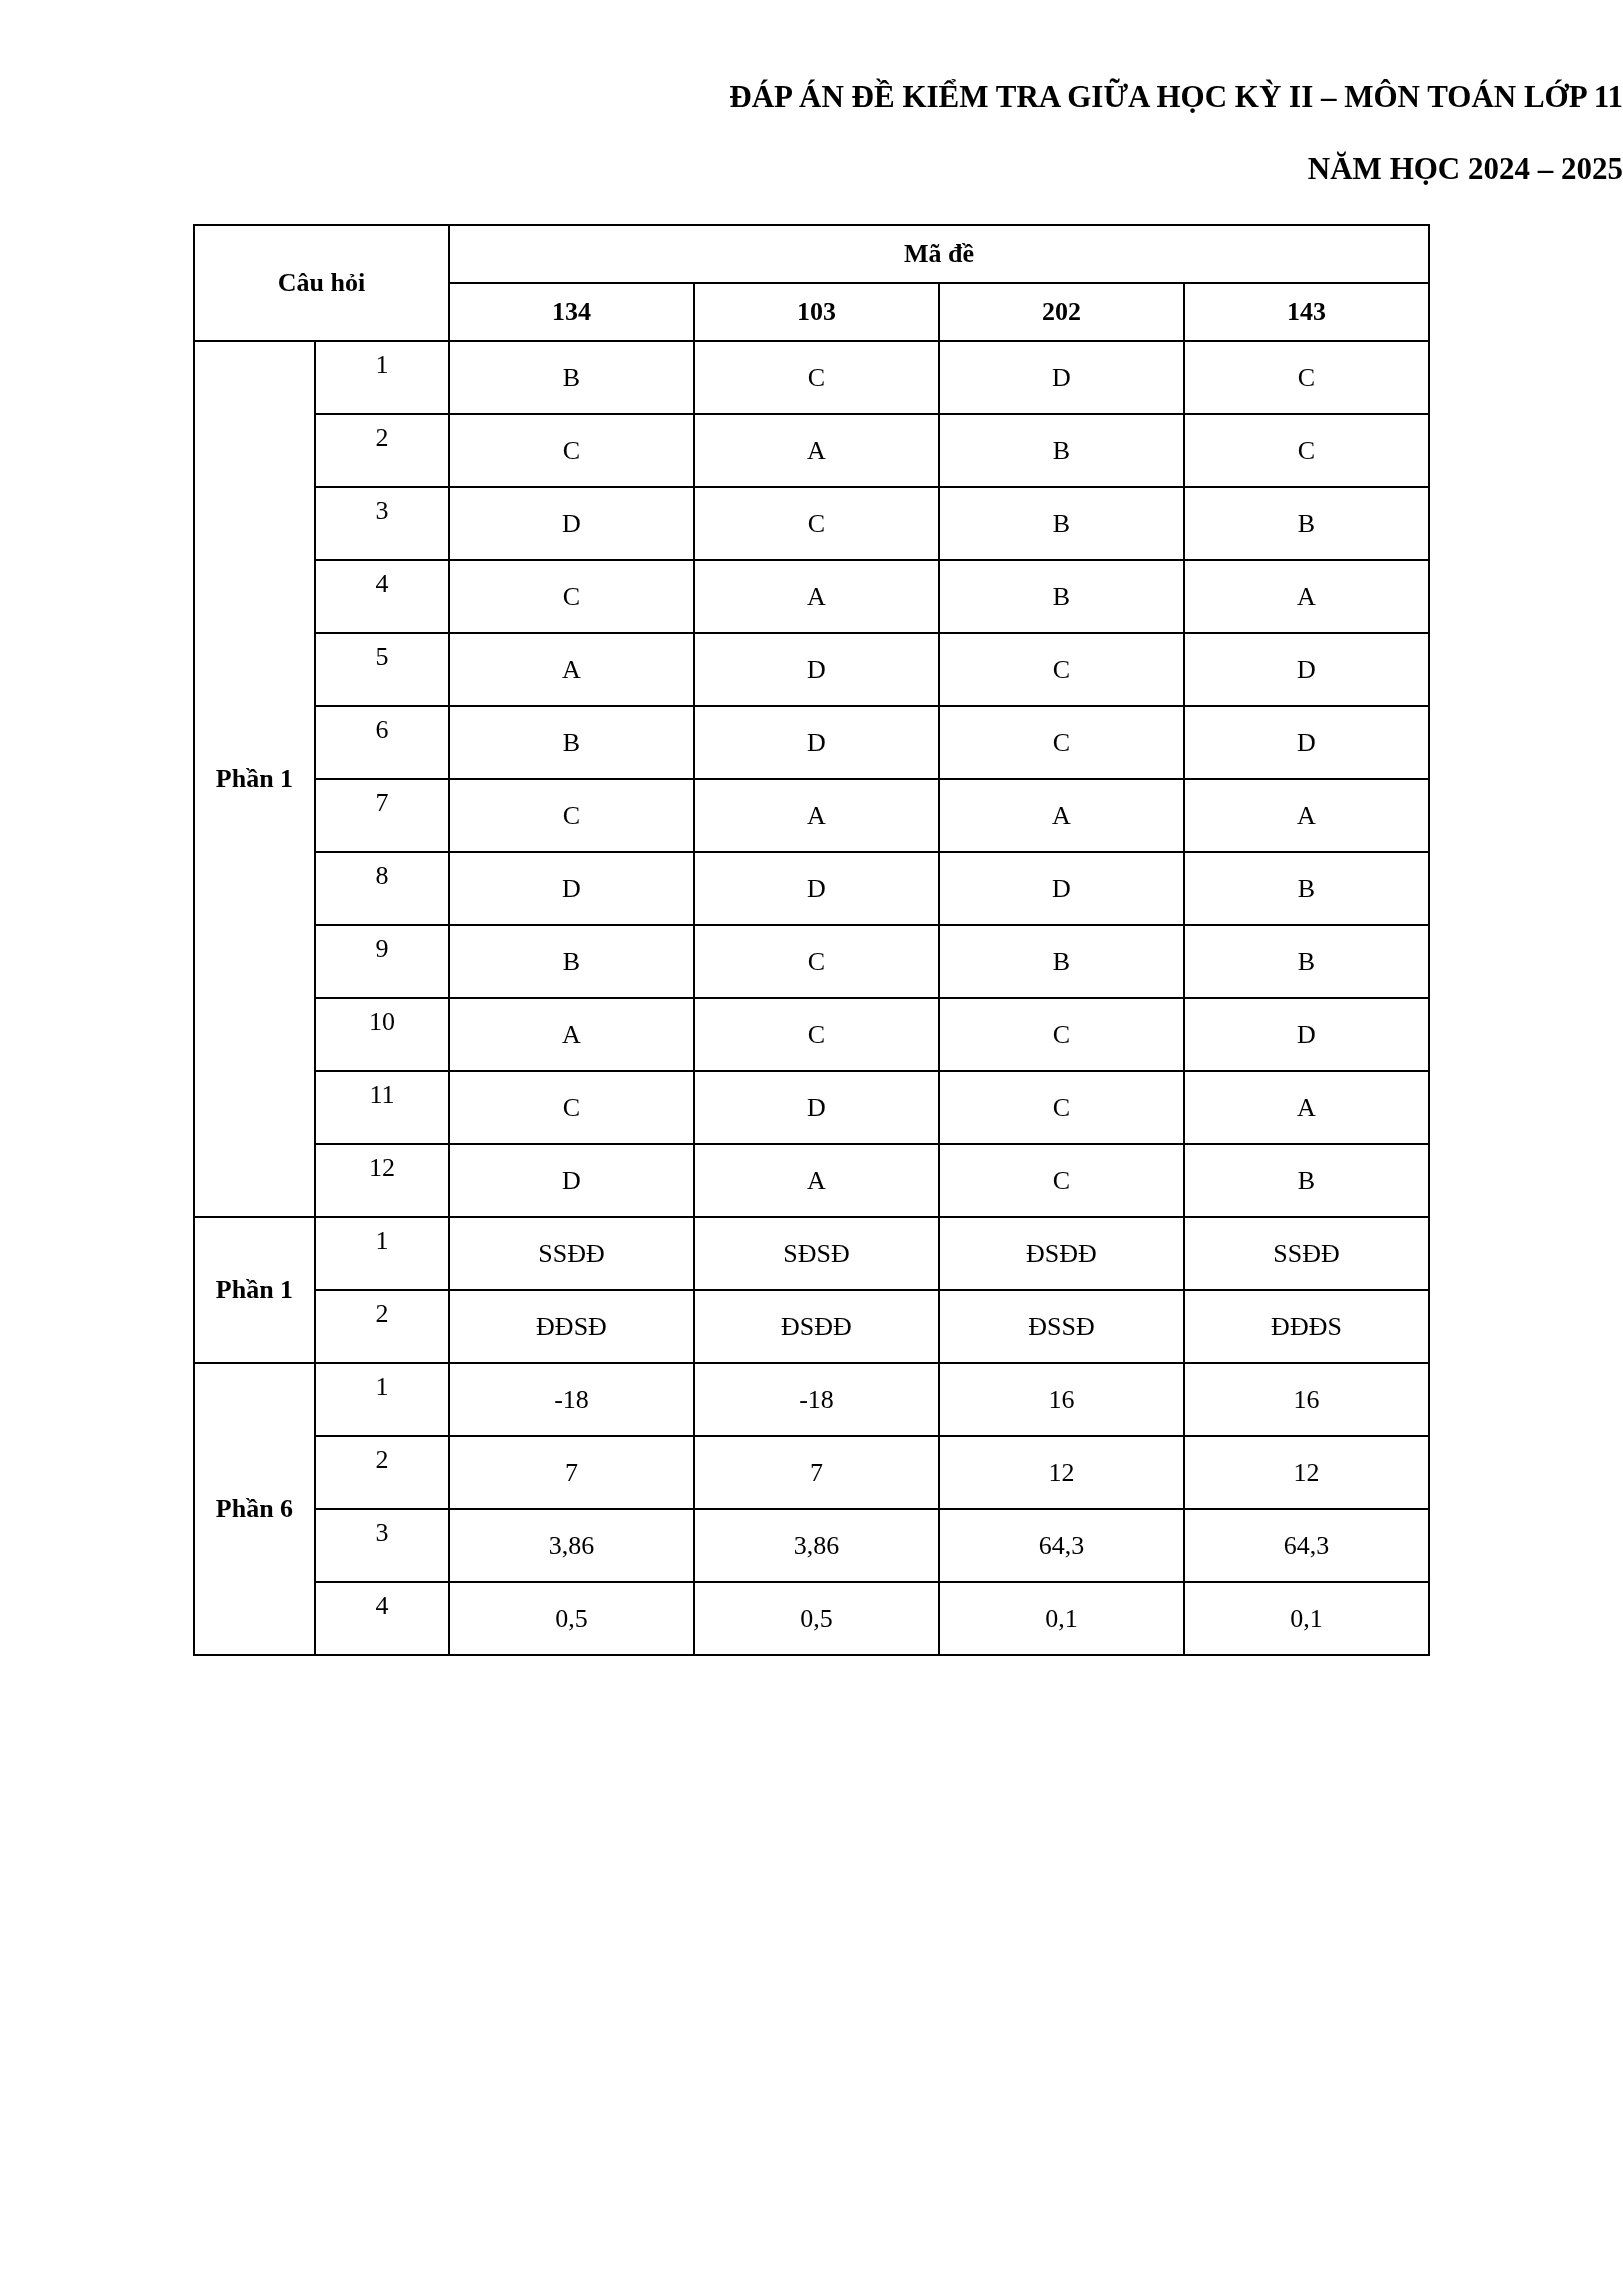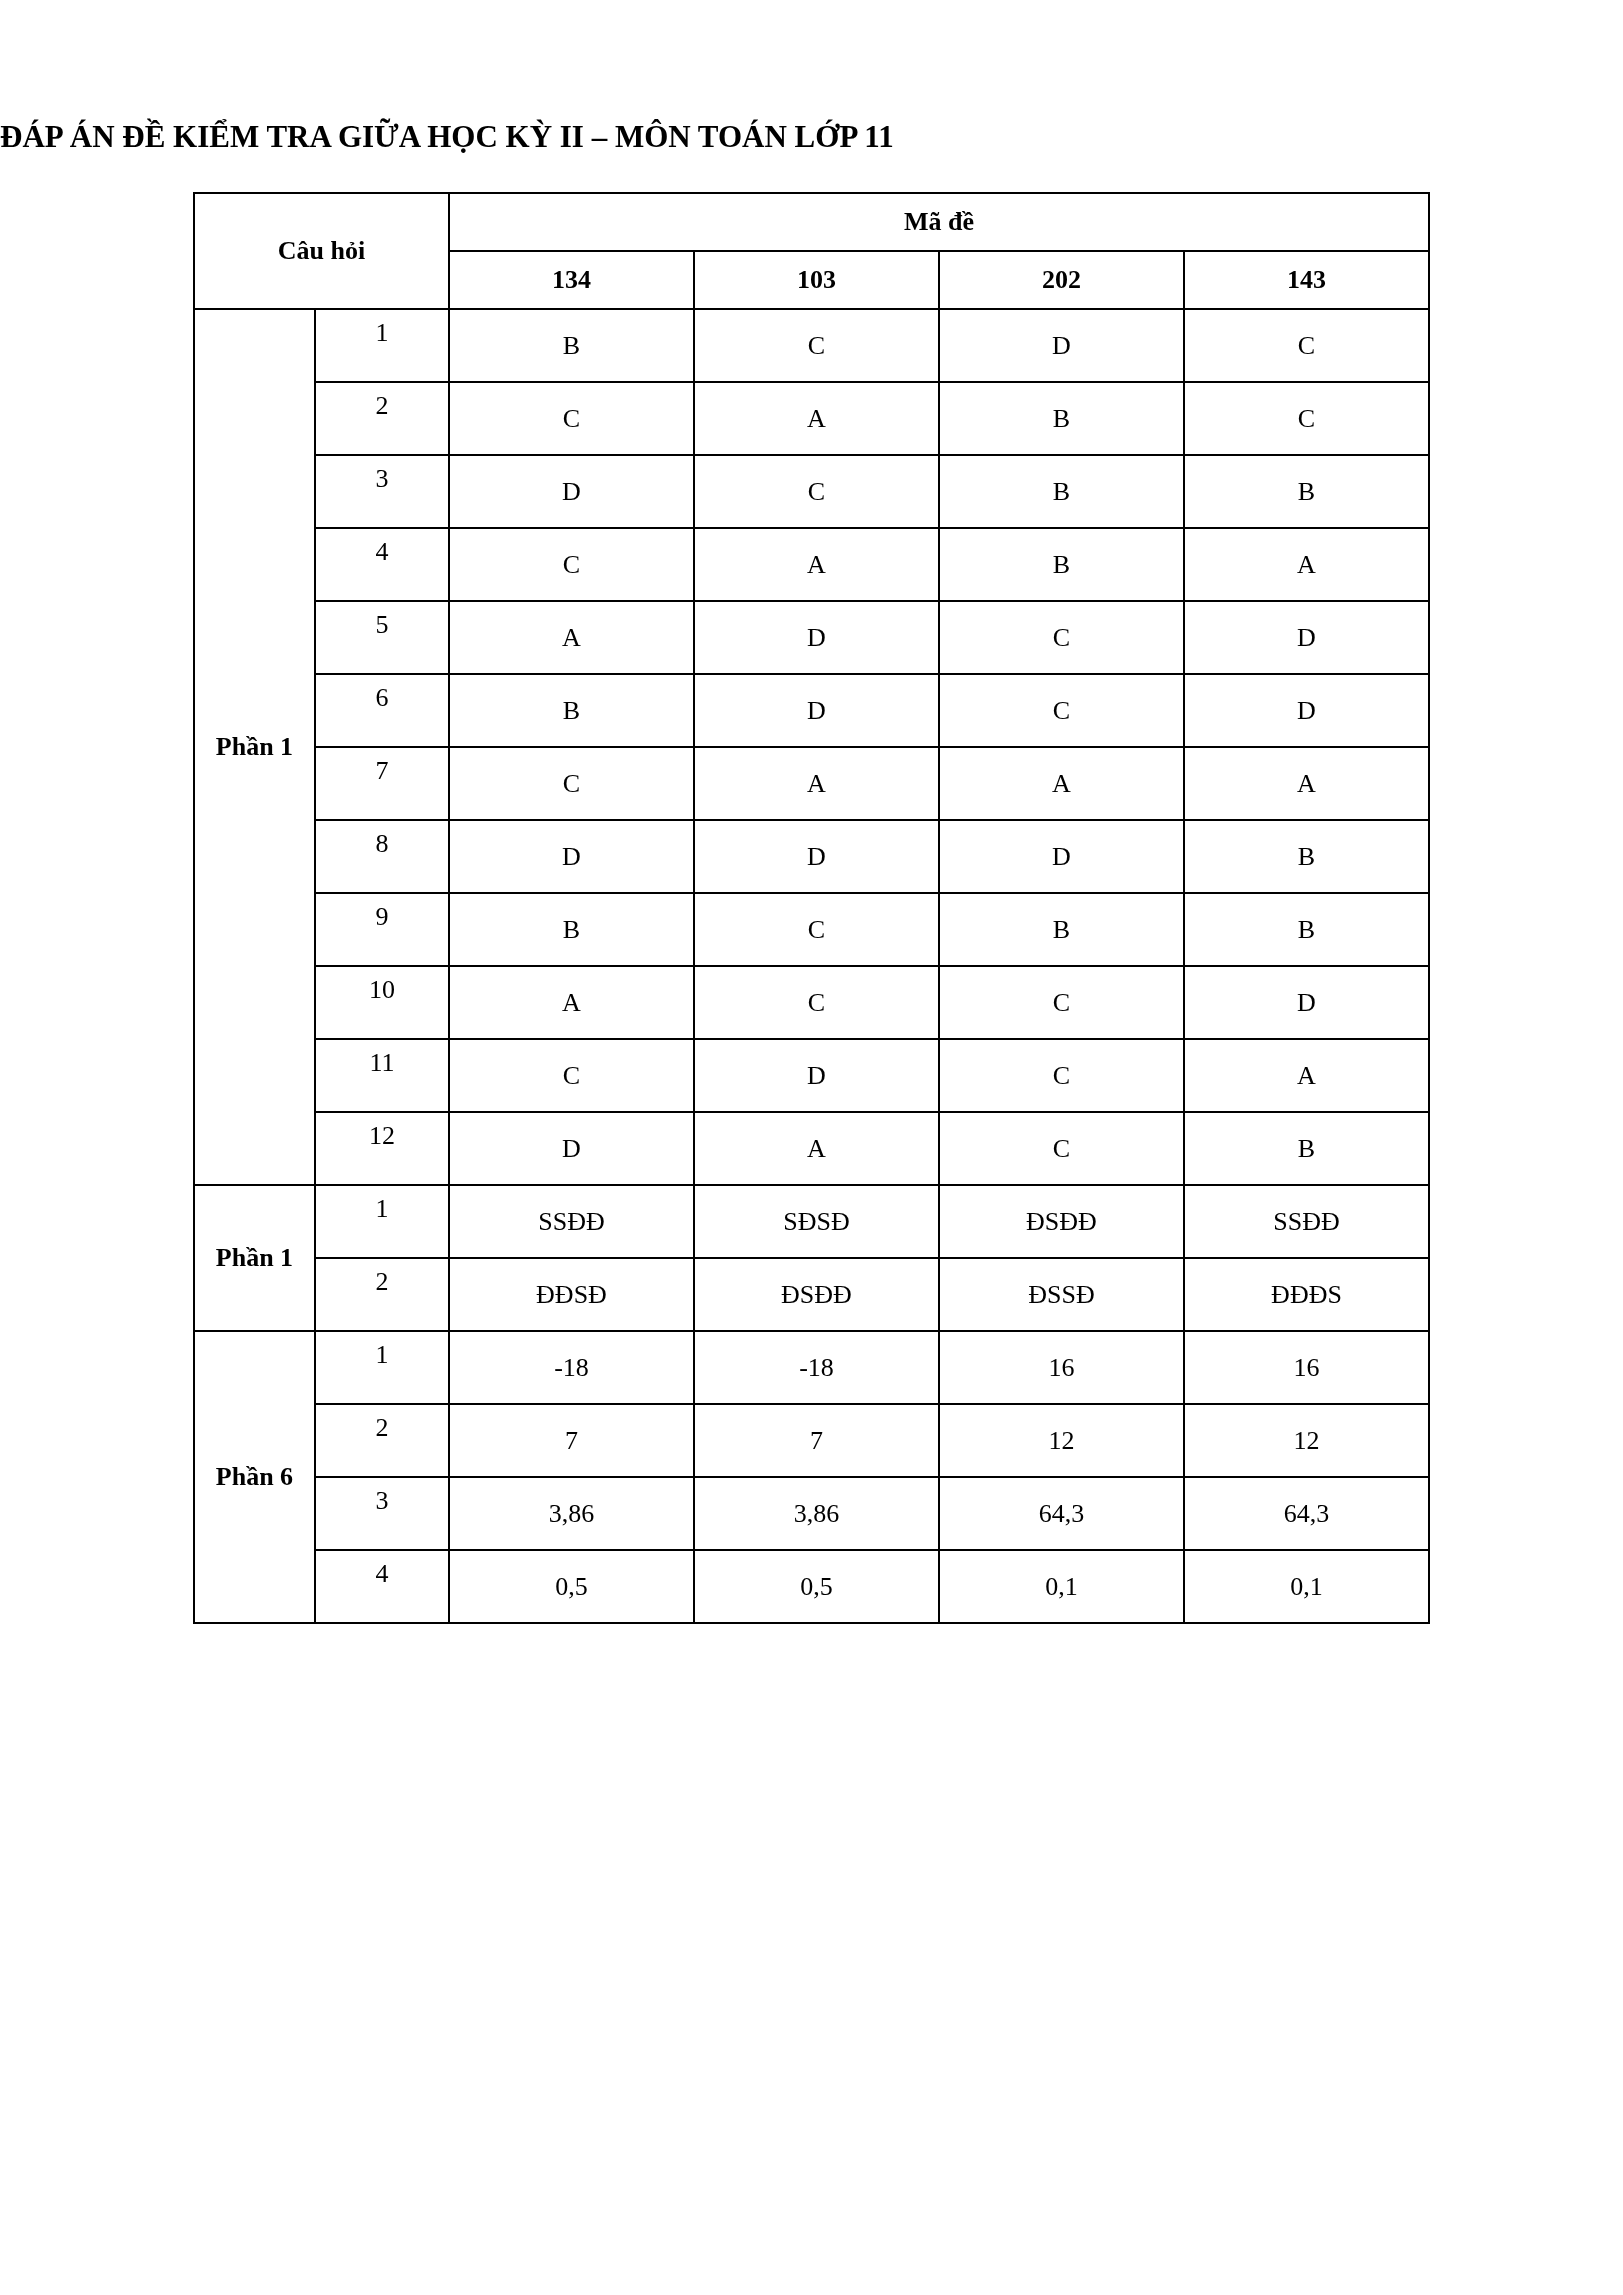--- a/index.html
+++ b/index.html
@@ -7,22 +7,22 @@
   .page {
     position:relative;
     width:1623px;
     height:2295px;
     background:#ffffff;
     font-family:"Liberation Serif", serif;
     color:#000000;
     overflow:hidden;
   }
   .title-block {
-    padding-top:120px;
-    text-align:left;
+    padding-top:80px;
+    text-align:right;
   }
   .title-line {
     font-weight:bold;
     font-size:31px;
     line-height:1.1;
   }
   .title-line-2 { margin-top:38px; }
 
   table.answer-table {
     border-collapse:collapse;
@@ -54,20 +54,21 @@
     font-weight:normal;
   }
 </style>
 </head>
 <body>
 
 <div class="page">
 
   <div class="title-block">
     <div class="title-line title-line-1">ĐÁP ÁN ĐỀ KIỂM TRA GIỮA HỌC KỲ II – MÔN TOÁN LỚP 11</div>
+    <div class="title-line title-line-2">NĂM HỌC 2024 – 2025</div>
   </div>
 
   <table class="answer-table">
     <colgroup>
       <col style="width:121px">
       <col style="width:134px">
       <col style="width:245px">
       <col style="width:245px">
       <col style="width:245px">
       <col style="width:245px">

